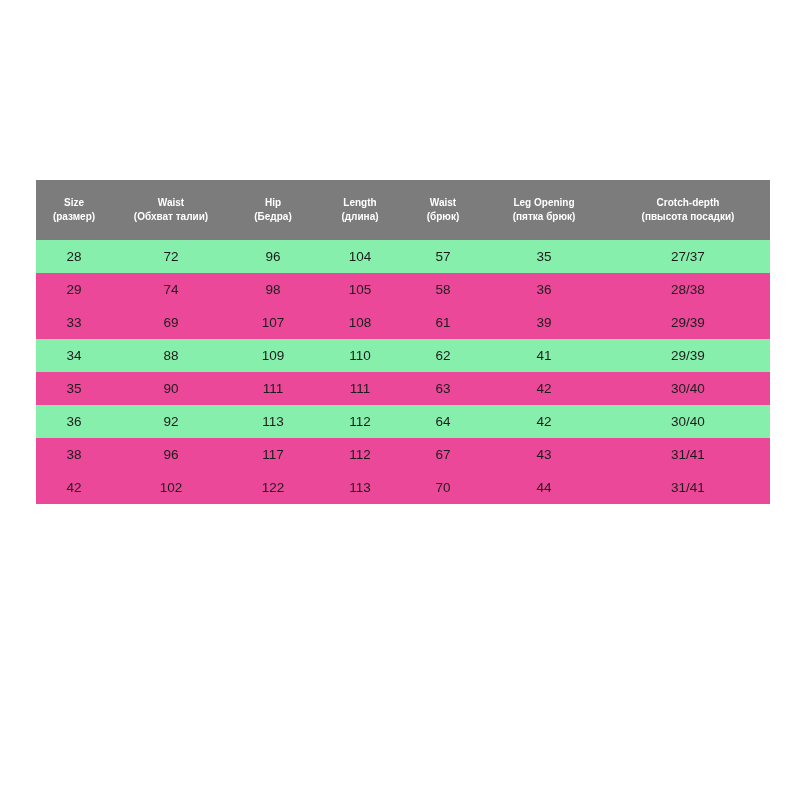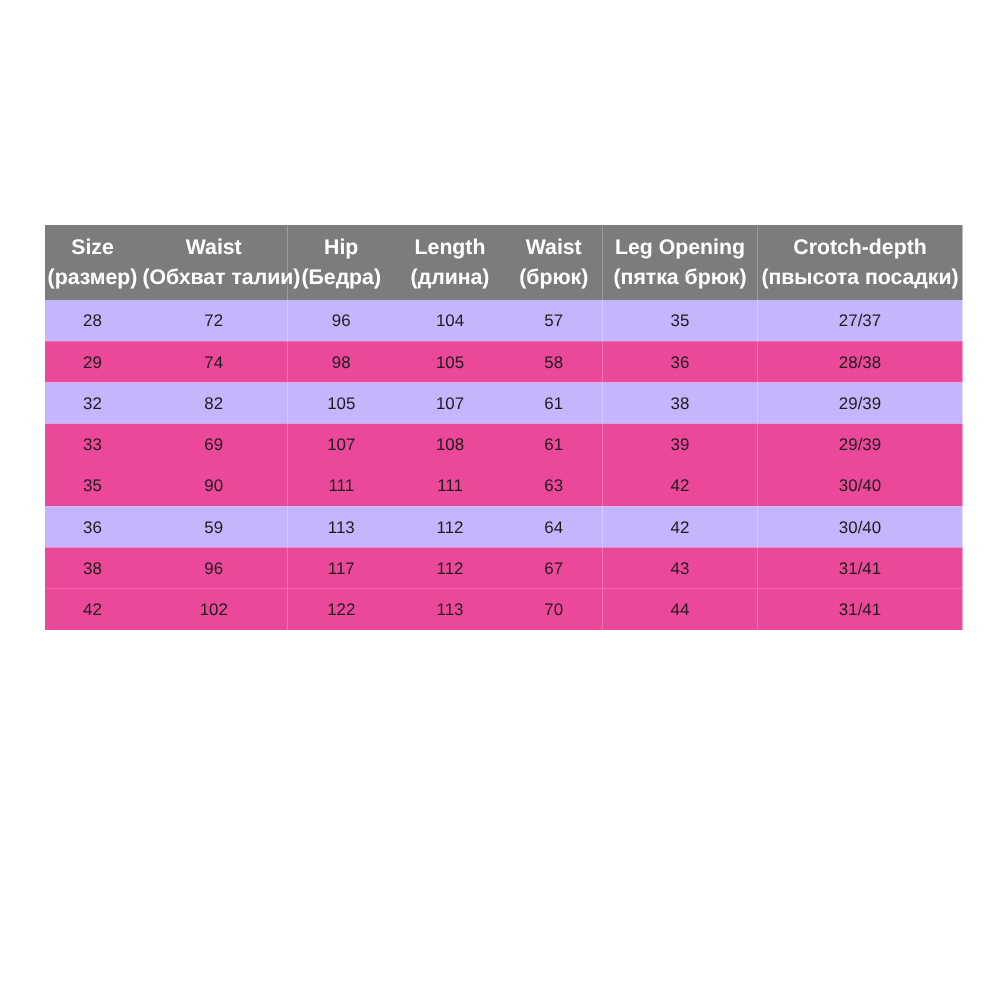--- a/index.html
+++ b/index.html
@@ -36,21 +36,21 @@
   table.size-chart col.c6 { width: 164px; }
 
   thead tr.header-row {
     background: #7c7c7c;
   }
 
   thead th {
     height: 60px;
     padding: 0 2px;
     color: #ffffff;
-    font-size: 17px;
+    font-size: 10px;
     font-weight: bold;
     line-height: 1.42;
     text-align: center;
     vertical-align: middle;
     border: 0;
     white-space: nowrap;
   }
 
   th .hdr-en,
   th .hdr-ru {
@@ -62,21 +62,21 @@
     padding: 0 2px;
     text-align: center;
     vertical-align: middle;
     color: #1c1c1c;
     font-size: 13.5px;
     font-weight: normal;
     line-height: 1;
     border: 0;
   }
 
-  tbody tr.row-odd  { background: #c4b5fd; }
+  tbody tr.row-odd  { background: #86efac; }
   tbody tr.row-even { background: #ec4899; }
 </style>
 </head>
 <body>
 
 <div id="size-chart-wrap">
   <table class="size-chart">
     <colgroup>
       <col class="c0">
         <col class="c1">
@@ -130,50 +130,50 @@
         </tr>
         <tr class="row-even">
           <td>29</td>
           <td>74</td>
           <td>98</td>
           <td>105</td>
           <td>58</td>
           <td>36</td>
           <td>28/38</td>
         </tr>
-        <tr class="row-odd">
-          <td>32</td>
-          <td>82</td>
-          <td>105</td>
-          <td>107</td>
-          <td>61</td>
-          <td>38</td>
-          <td>29/39</td>
-        </tr>
         <tr class="row-even">
           <td>33</td>
           <td>69</td>
           <td>107</td>
           <td>108</td>
           <td>61</td>
           <td>39</td>
+          <td>29/39</td>
+        </tr>
+        <tr class="row-odd">
+          <td>34</td>
+          <td>88</td>
+          <td>109</td>
+          <td>110</td>
+          <td>62</td>
+          <td>41</td>
           <td>29/39</td>
         </tr>
         <tr class="row-even">
           <td>35</td>
           <td>90</td>
           <td>111</td>
           <td>111</td>
           <td>63</td>
           <td>42</td>
           <td>30/40</td>
         </tr>
         <tr class="row-odd">
           <td>36</td>
-          <td>59</td>
+          <td>92</td>
           <td>113</td>
           <td>112</td>
           <td>64</td>
           <td>42</td>
           <td>30/40</td>
         </tr>
         <tr class="row-even">
           <td>38</td>
           <td>96</td>
           <td>117</td>

